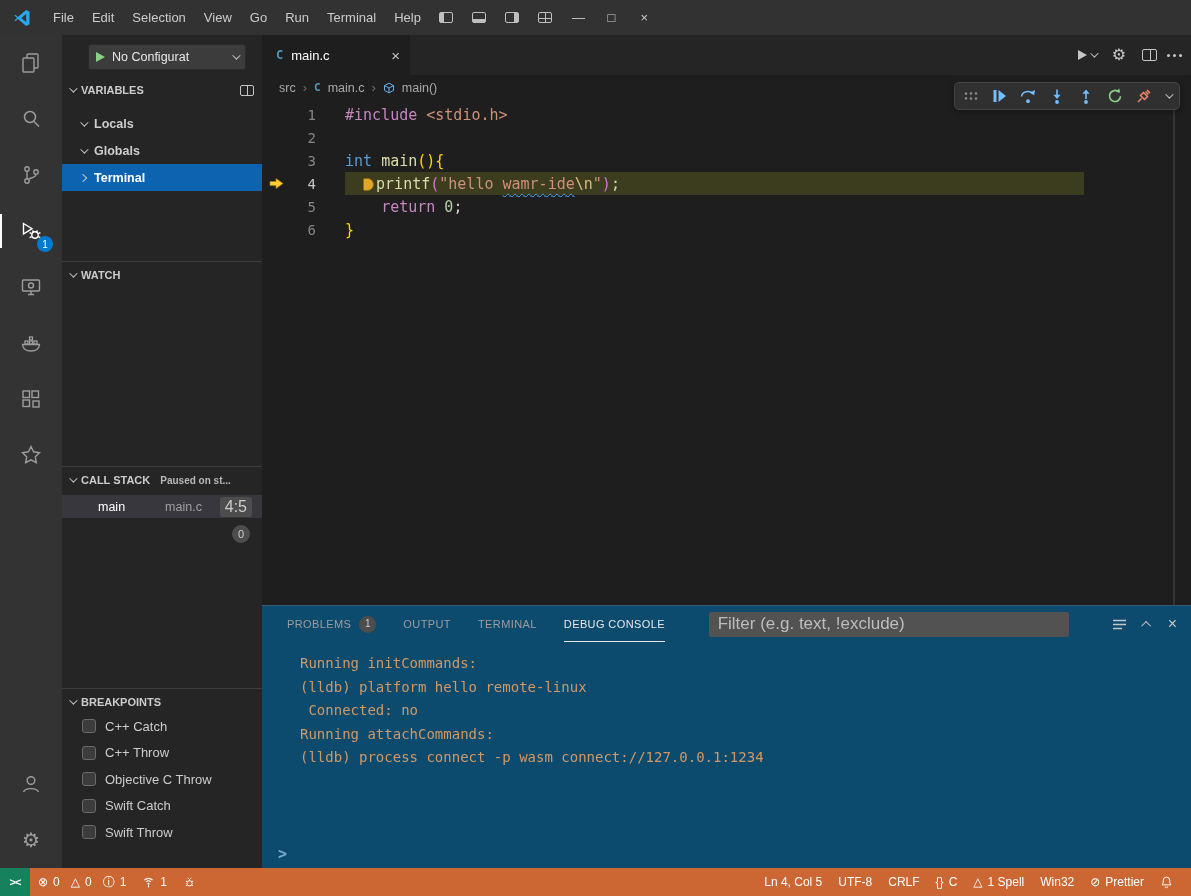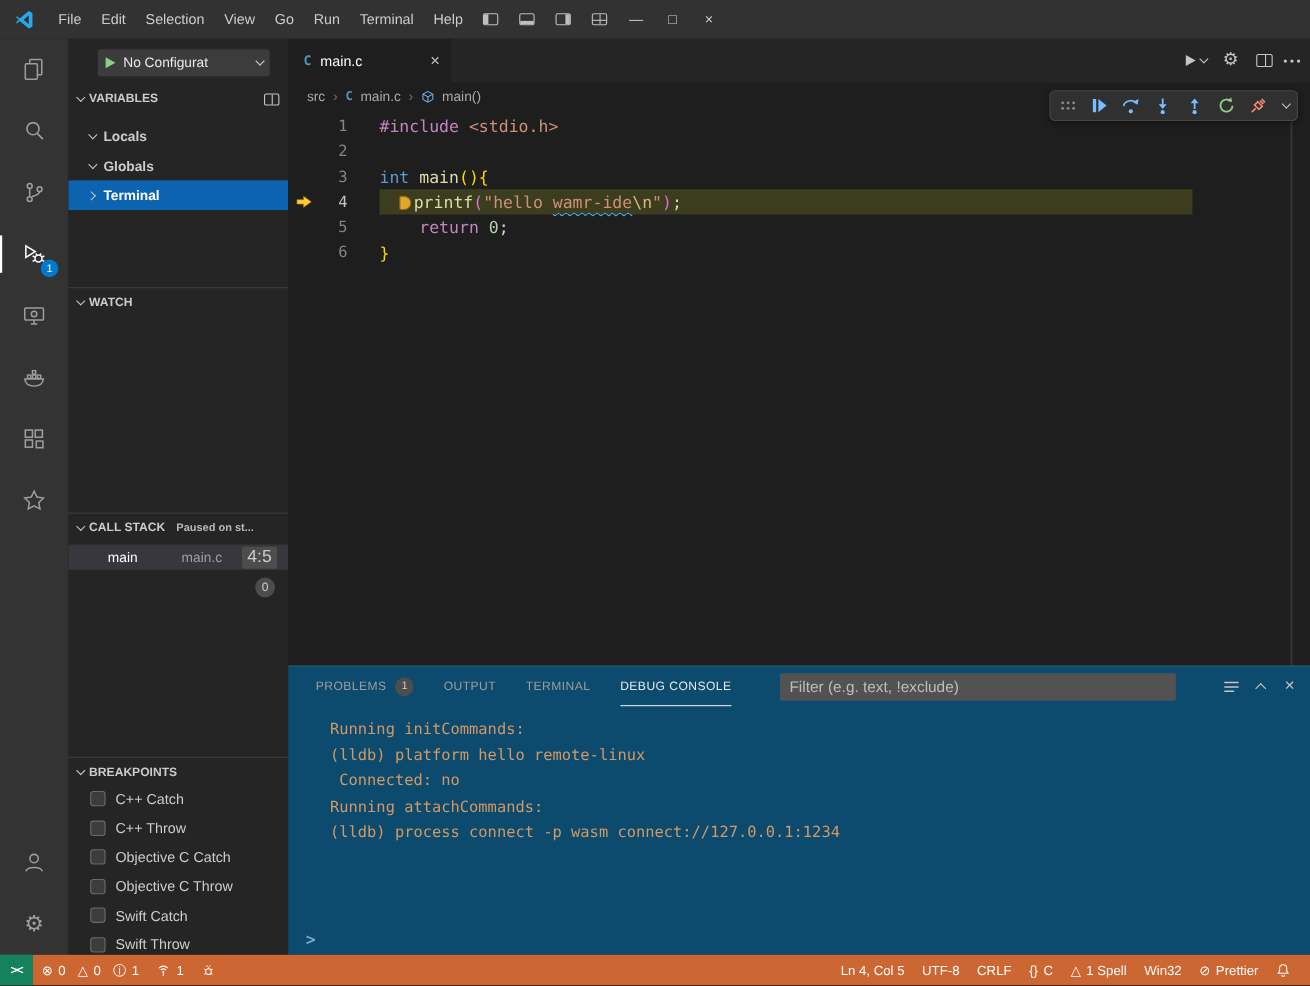--- a/index.html
+++ b/index.html
@@ -123,21 +123,21 @@
   
   .panel { position:absolute; left:0; right:0; bottom:0; height:263px; background:#0c4a6e;
            border-top:1px solid rgba(128,128,128,0.35); }
   .panel-header { height:36px; display:flex; align-items:center; padding:0 14px 0 25px; gap:27px; }
   .panel-tab { font-size:11px; letter-spacing:0.4px; color:#9d9d9d; height:36px; line-height:36px;
                display:flex; align-items:center; gap:8px; }
   .panel-tab.active { color:#e7e7e7; border-bottom:1px solid #e7e7e7; }
   .panel-badge { background:#4d4d4d; color:#cccccc; border-radius:50%; width:17px; height:17px; font-size:10px;
                  letter-spacing:0; display:flex; align-items:center; justify-content:center; }
   .panel-filter { margin-left:auto; width:360px; height:25px; background:#525252; border:none; border-radius:2px;
-                  padding:0 9px; font-size:14px; color:#e8e8e8; font-family:"Liberation Sans", sans-serif; outline:none; }
+                  padding:0 9px; font-size:17px; color:#e8e8e8; font-family:"Liberation Sans", sans-serif; outline:none; }
   .panel-filter::placeholder { color:#bdbdbd; }
   .panel-icons { display:flex; align-items:center; gap:17px; margin-left:16px; color:#c5c5c5; }
   .panel-close { font-size:16px; line-height:1; }
   .console { position:absolute; top:46px; left:38px; right:20px; font-family:"DejaVu Sans Mono", monospace;
              font-size:14px; line-height:23.5px; color:#d29965; }
   .console-line { white-space:pre; }
   .console-input { position:absolute; left:16px; bottom:5px; color:#79a9d1; font-family:"DejaVu Sans Mono", monospace;
                    font-size:15px; font-weight:bold; }
 
   
@@ -328,24 +328,20 @@
           <div class="bp-row">
             <span class="checkbox"></span>
             <span>C++ Catch</span>
           </div>
 
           <div class="bp-row">
             <span class="checkbox"></span>
             <span>C++ Throw</span>
           </div>
 
-          <div class="bp-row">
-            <span class="checkbox"></span>
-            <span>Objective C Catch</span>
-          </div>
 
           <div class="bp-row">
             <span class="checkbox"></span>
             <span>Objective C Throw</span>
           </div>
 
           <div class="bp-row">
             <span class="checkbox"></span>
             <span>Swift Catch</span>
           </div>

